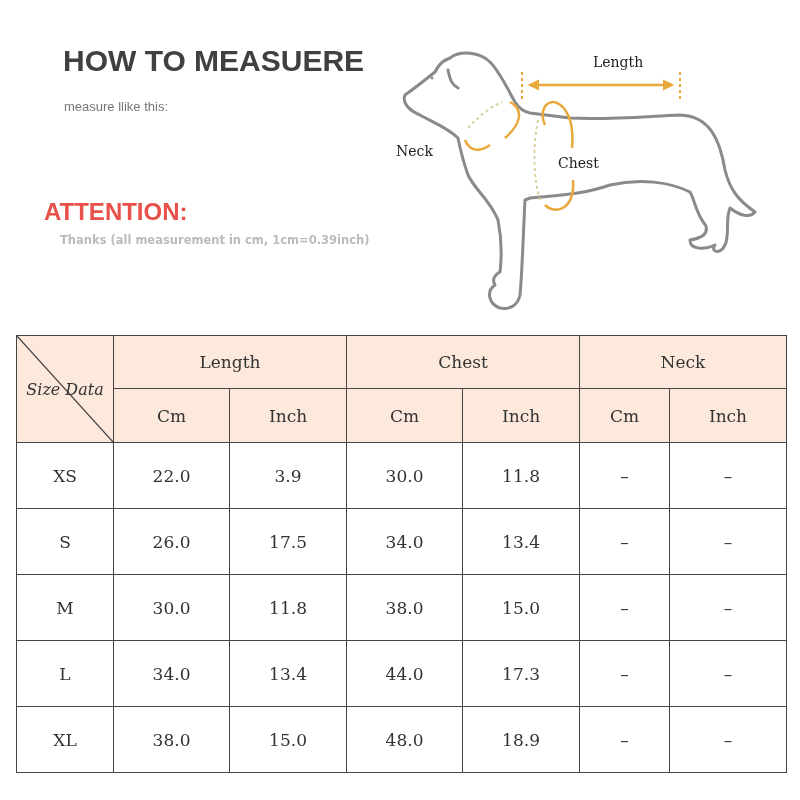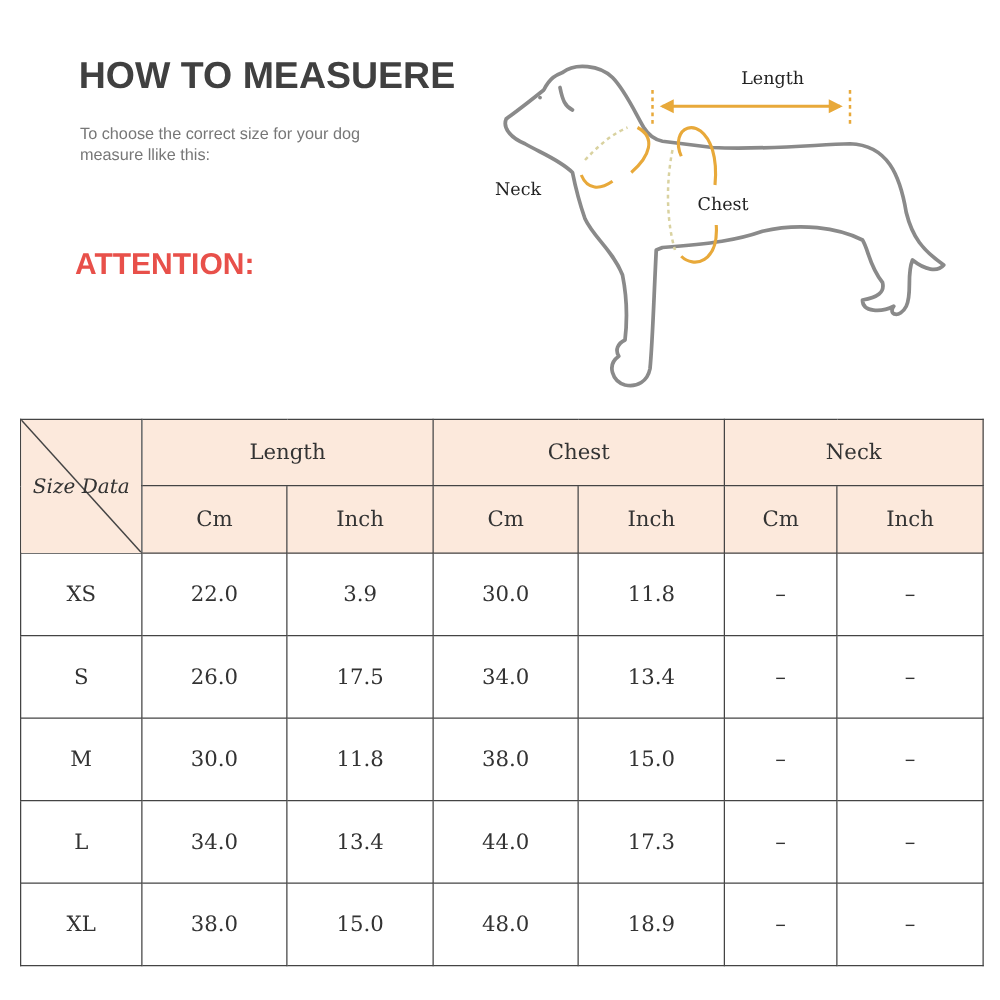--- a/index.html
+++ b/index.html
@@ -1,43 +1,43 @@
 <!DOCTYPE html>
 <html><head>
 <meta charset="utf-8">
 <style>
   html, body { margin: 0; padding: 0; }
   body { width: 800px; height: 800px; background: #ffffff; position: relative; overflow: hidden; font-family: "DejaVu Sans", sans-serif; }
   .title { position: absolute; left: 63px; top: 44px; font-family: "Liberation Sans", sans-serif; font-weight: bold; font-size: 30px; color: #404040; letter-spacing: 0px; white-space: nowrap; }
   .subtitle { position: absolute; left: 64px; top: 98px; font-family: "Liberation Sans", sans-serif; font-size: 13px; color: #777; line-height: 17px; width: 300px; }
-  .attn { position: absolute; left: 60px; top: 198px; font-family: "Liberation Sans", sans-serif; font-weight: bold; font-size: 24px; color: #e8504a; }
+  .attn { position: absolute; left: 44px; top: 198px; font-family: "Liberation Sans", sans-serif; font-weight: bold; font-size: 24px; color: #e8504a; }
   .attn-note { position: absolute; left: 60px; top: 232px; font-family: "DejaVu Sans", sans-serif; font-weight: bold; font-size: 11.5px; color: #bbbbbb; line-height: 16px; white-space: nowrap; }
   .dog { position: absolute; left: 390px; top: 40px; width: 380px; height: 290px; }
   .lbl { font-family: "DejaVu Serif", serif; font-size: 14px; fill: #222; }
   table { position: absolute; left: 16px; top: 335px; width: 771px; border-collapse: collapse; font-family: "DejaVu Serif", serif; color: #333; }
   td { border: 1.5px solid #444; text-align: center; font-size: 17px; padding: 0; }
   tr.h1 td, tr.h2 td { background: #fce9dc; }
   tr.h1 td { height: 52px; }
   tr.h2 td { height: 53px; }
   tr.row td { height: 65px; }
   td.corner { position: relative; width: 96px; }
   .corner svg { position: absolute; left: 0; top: 0; width: 100%; height: 100%; }
   .corner span { position: relative; font-size: 16px; font-style: italic; }
 </style>
 </head>
 <body>
 
 <div class="title">HOW TO MEASUERE</div>
 <div class="subtitle">
-  <div>To choose the correct size for your dog</div>
   <div>measure llike this:</div>
 </div>
 
 <div class="attn">ATTENTION:</div>
 <div class="attn-note">
+  <div>Thanks (all measurement in cm, 1cm=0.39inch)</div>
 </div>
 
 <svg class="dog" viewBox="0 0 380 290">
   <g fill="none" stroke="#8a8a8a" stroke-width="3" stroke-linejoin="round" stroke-linecap="round">
     <path d="M60 18 C70 10 90 12 100 22 C110 32 118 50 125 62 C130 70 135 72 140 73 L180 78 C220 80 260 76 290 75 C320 76 330 100 335 130 C340 150 348 160 365 172 C360 178 350 176 340 168 C335 180 340 195 335 205 C330 215 320 212 325 205 C315 210 300 210 300 200 C312 198 318 194 316 186 C305 172 305 160 300 152 C280 142 250 138 220 145 C200 152 180 155 140 158 L135 160 C133 200 132 235 130 255 C128 265 120 270 110 268 C100 265 95 252 105 245 C102 240 104 235 110 232 C112 215 112 200 108 180 C100 160 85 150 78 135 C72 118 70 108 68 98 C58 88 42 82 30 75 C18 70 12 62 15 55 C25 48 35 40 45 32 C50 22 55 20 60 18 Z"></path>
     <path d="M58 30 C60 40 62 45 68 48"></path>
   </g>
   <circle cx="42" cy="38" r="1.5" fill="#8a8a8a"></circle>
   <g stroke="#e8a93a" stroke-width="2" fill="none">
     <line x1="132" y1="32" x2="132" y2="62" stroke-dasharray="3,3"></line>

